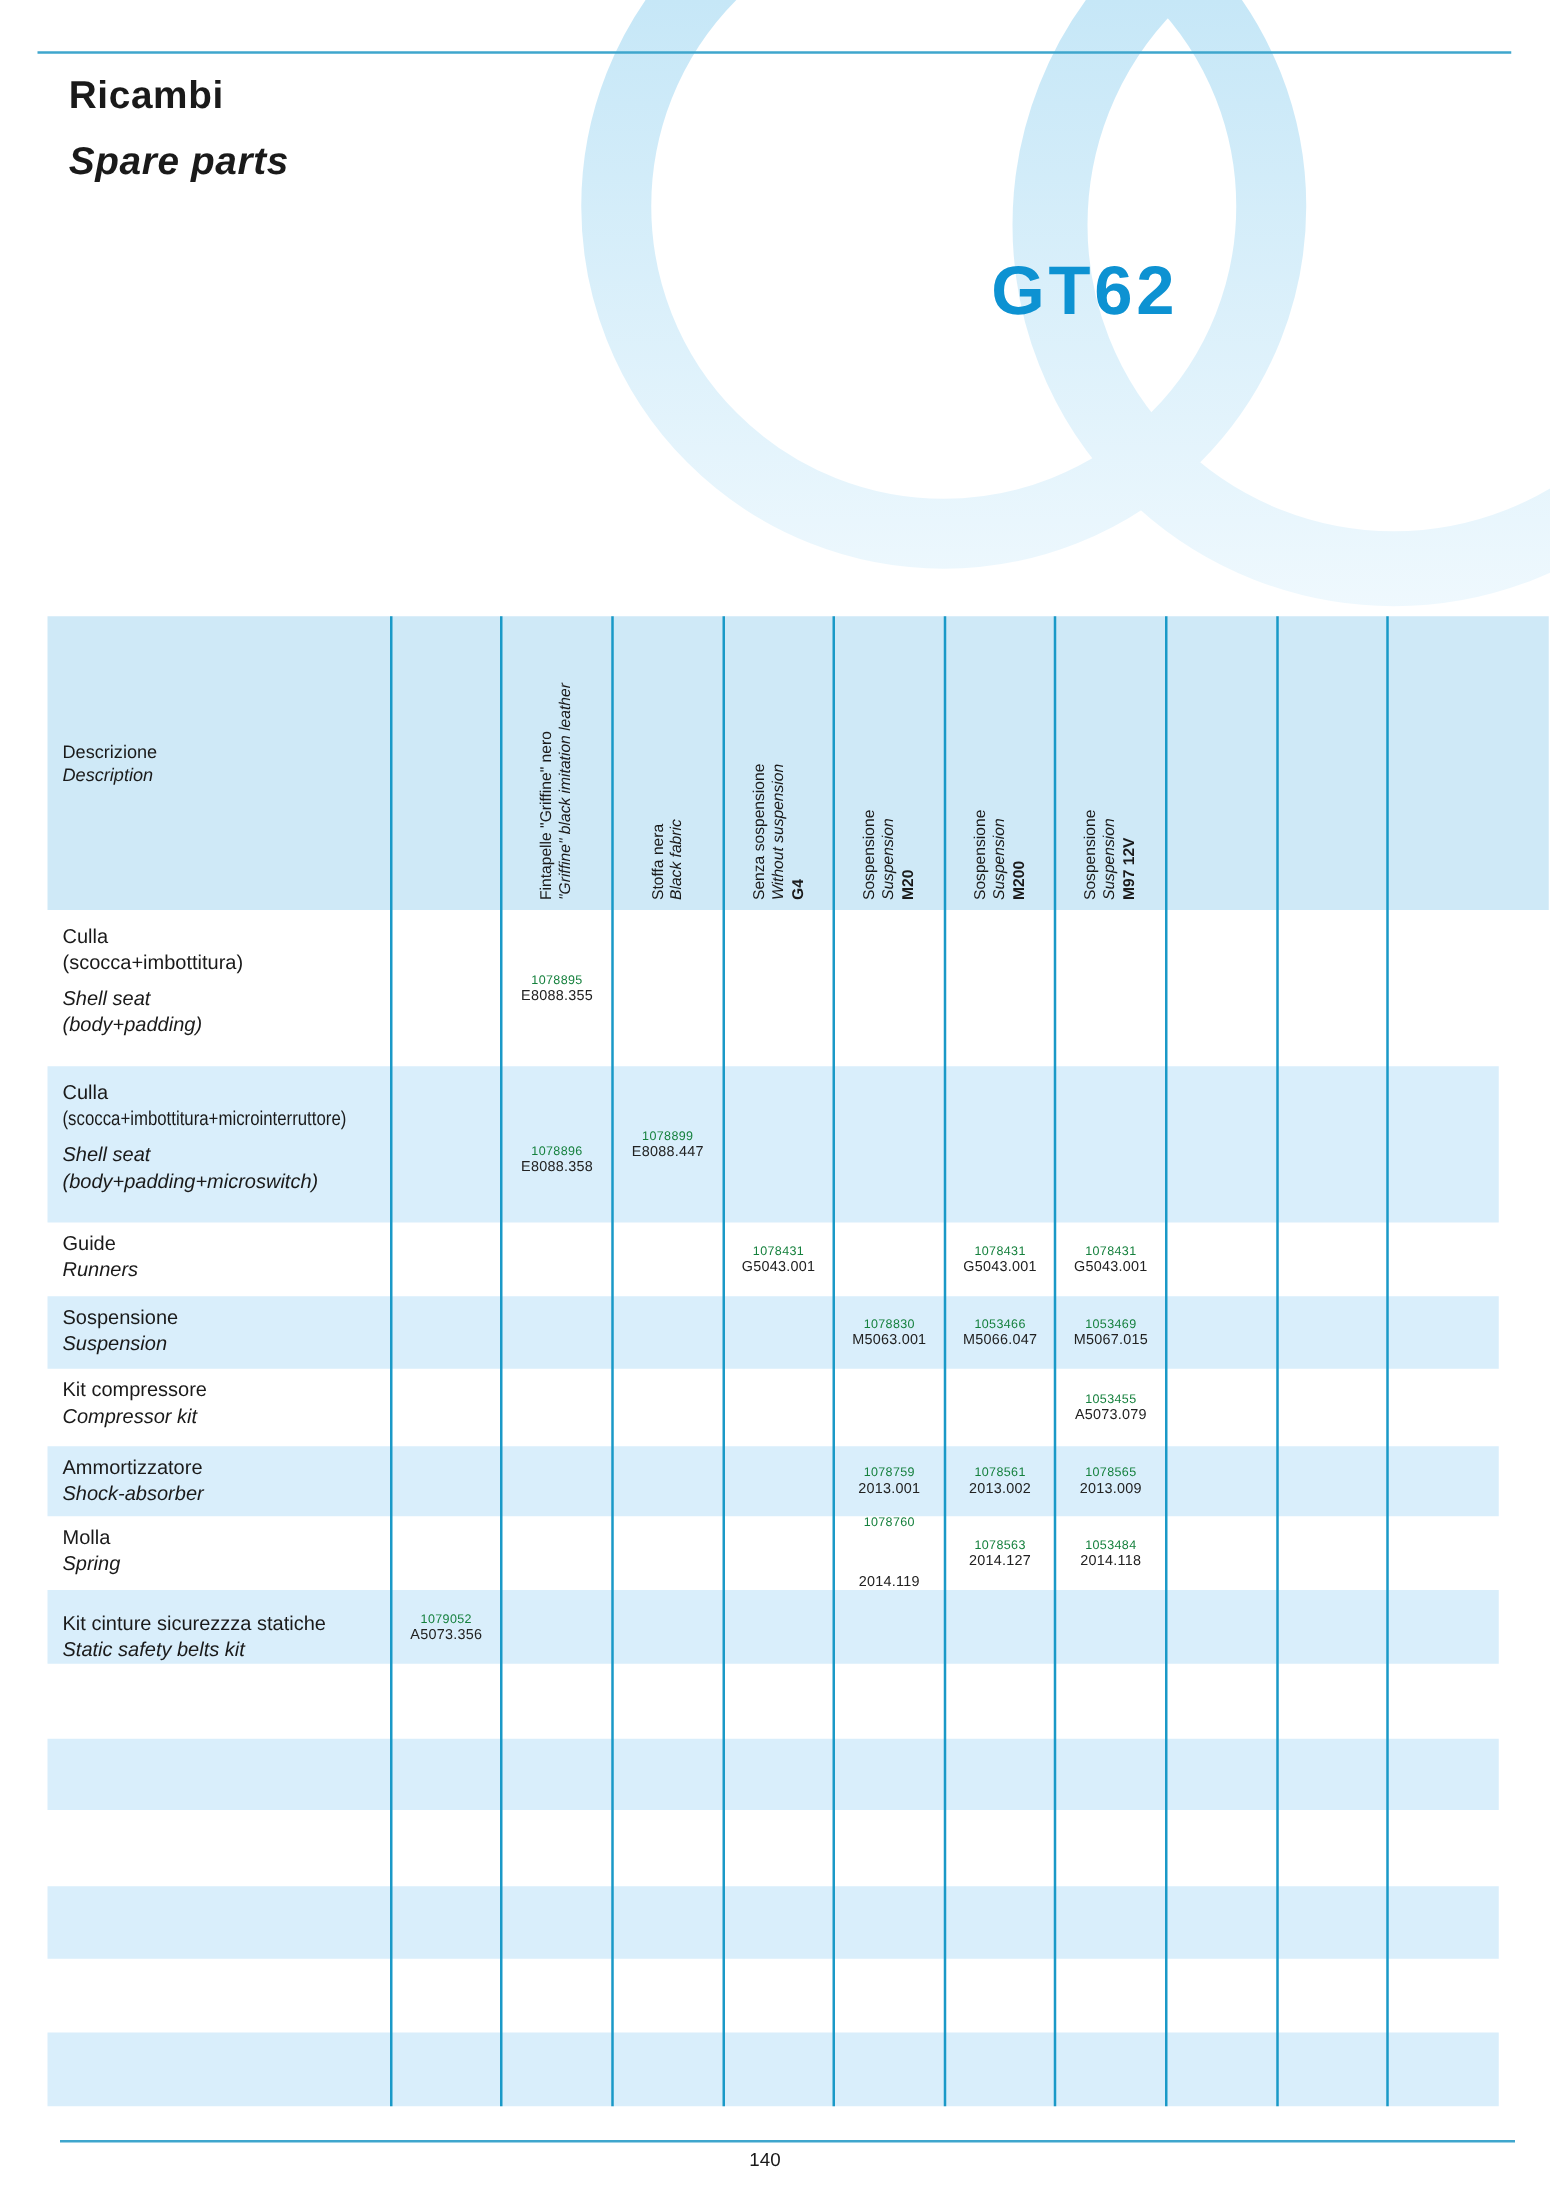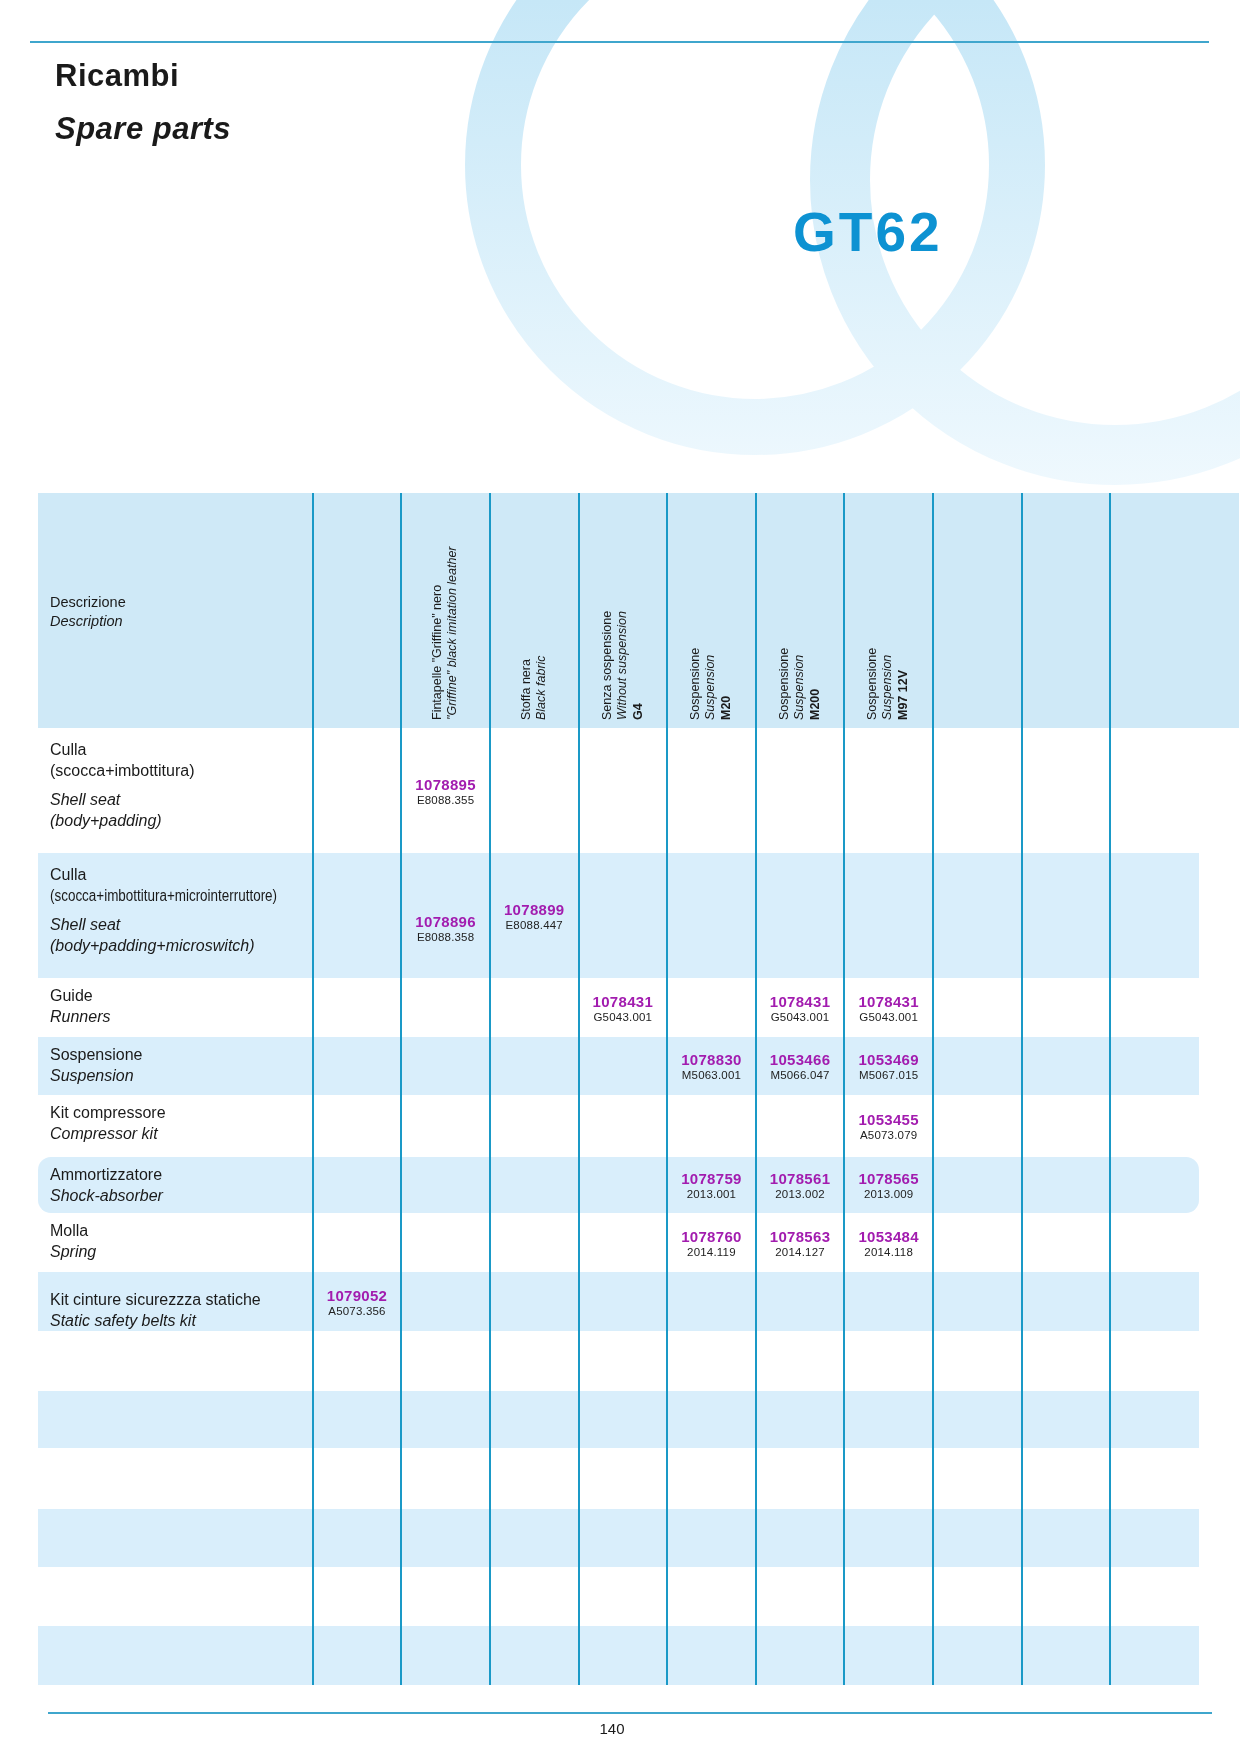--- a/index.html
+++ b/index.html
@@ -23,21 +23,21 @@
   .vhead span{display:block;font-size:12.5px;line-height:15.5px;white-space:nowrap;text-align:left;}
   .vh-en{font-style:italic;}
   .vh-code{font-weight:bold;}
   .row{position:absolute;}
   .row.band{background:var(--band-bg);}
   .desc{position:absolute;left:12px;top:0;font-size:16px;line-height:21px;}
   .desc .en{font-style:italic;}
   .desc .squeeze{display:inline-block;transform:scaleX(.84);transform-origin:left center;white-space:nowrap;}
   .gap{height:8px;}
   .cell{position:absolute;display:flex;flex-direction:column;justify-content:center;align-items:center;text-align:center;}
-  .pn{font-size:15px;font-weight:bold;letter-spacing:.3px;color:#a21caf;}
+  .pn{font-size:10px;font-weight:normal;letter-spacing:.3px;color:#15803d;}
   .pcode{font-size:11.5px;letter-spacing:.2px;color:#222;margin-top:1px;}
   .vline{position:absolute;width:2px;background:var(--line);}
   .pageno{position:absolute;left:0;top:1720px;width:1224px;text-align:center;font-size:15px;}
 </style>
 </head>
 <body>
 
 <div class="page">
 
   <svg class="rings" width="1240" height="520" viewBox="0 0 1240 520">
@@ -161,21 +161,21 @@
       <div class="row" style="left: 38px; top: 1095px; width: 1160.8px; height: 62px;">
         <div class="desc" style="padding-top: 7px;">
           <div>Kit compressore</div>
           <div class="en">Compressor kit</div>
         </div>
         <div class="cell" style="left: 806.36px; top: 0px; width: 88.61px; height: 62px;">
           <div class="pn">1053455</div>
           <div class="pcode">A5073.079</div>
         </div>
       </div>
-      <div class="row band" style="left: 38px; top: 1157px; width: 1160.8px; height: 56px; border-radius: 13px;">
+      <div class="row band" style="left: 38px; top: 1157px; width: 1160.8px; height: 56px;">
         <div class="desc" style="padding-top: 7px;">
           <div>Ammortizzatore</div>
           <div class="en">Shock-absorber</div>
         </div>
         <div class="cell" style="left: 629.14px; top: 0px; width: 88.61px; height: 56px;">
           <div class="pn">1078759</div>
           <div class="pcode">2013.001</div>
         </div>
         <div class="cell" style="left: 717.75px; top: 0px; width: 88.61px; height: 56px;">
           <div class="pn">1078561</div>
@@ -184,21 +184,21 @@
         <div class="cell" style="left: 806.36px; top: 0px; width: 88.61px; height: 56px;">
           <div class="pn">1078565</div>
           <div class="pcode">2013.009</div>
         </div>
       </div>
       <div class="row" style="left: 38px; top: 1213px; width: 1160.8px; height: 59px;">
         <div class="desc" style="padding-top: 7px;">
           <div>Molla</div>
           <div class="en">Spring</div>
         </div>
-        <div class="cell" style="left: 629.14px; top: 0px; width: 88.61px; height: 59px;">
+        <div class="cell" style="left: 629.14px; top: 0px; width: 88.61px; height: 59px; justify-content: space-between;">
           <div class="pn">1078760</div>
           <div class="pcode">2014.119</div>
         </div>
         <div class="cell" style="left: 717.75px; top: 0px; width: 88.61px; height: 59px;">
           <div class="pn">1078563</div>
           <div class="pcode">2014.127</div>
         </div>
         <div class="cell" style="left: 806.36px; top: 0px; width: 88.61px; height: 59px; border-radius: 23px;">
           <div class="pn">1053484</div>
           <div class="pcode">2014.118</div>

